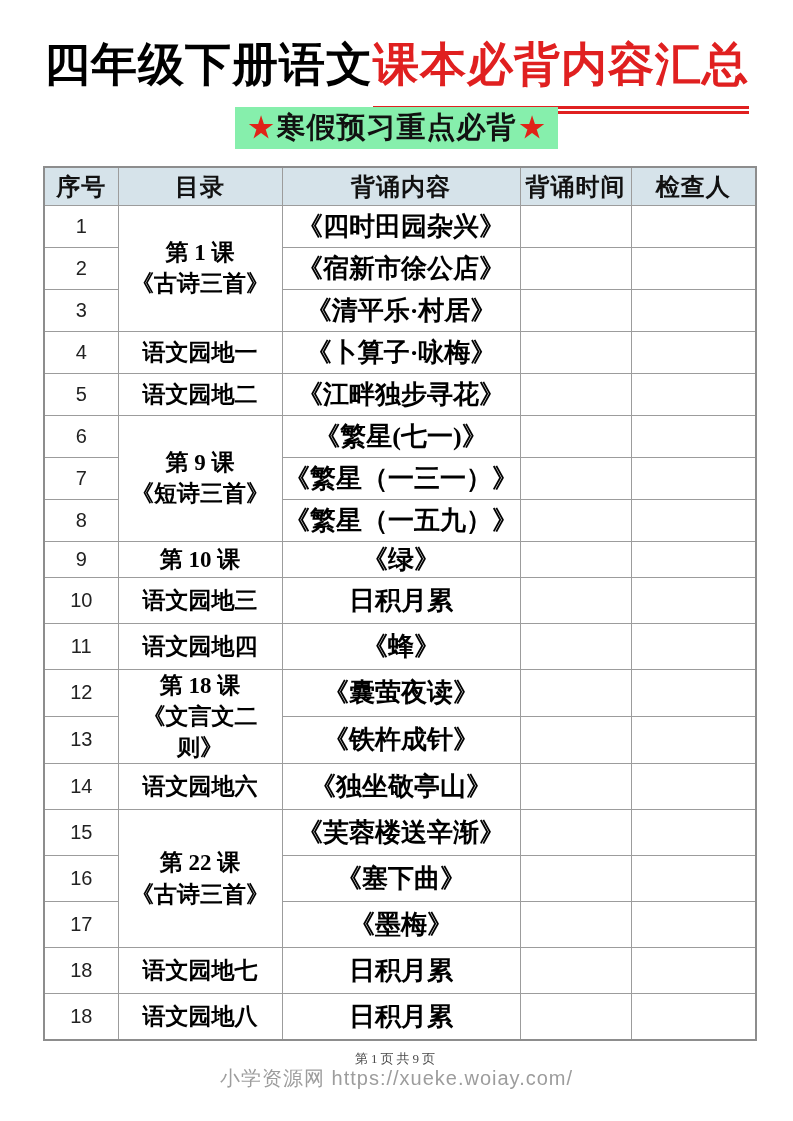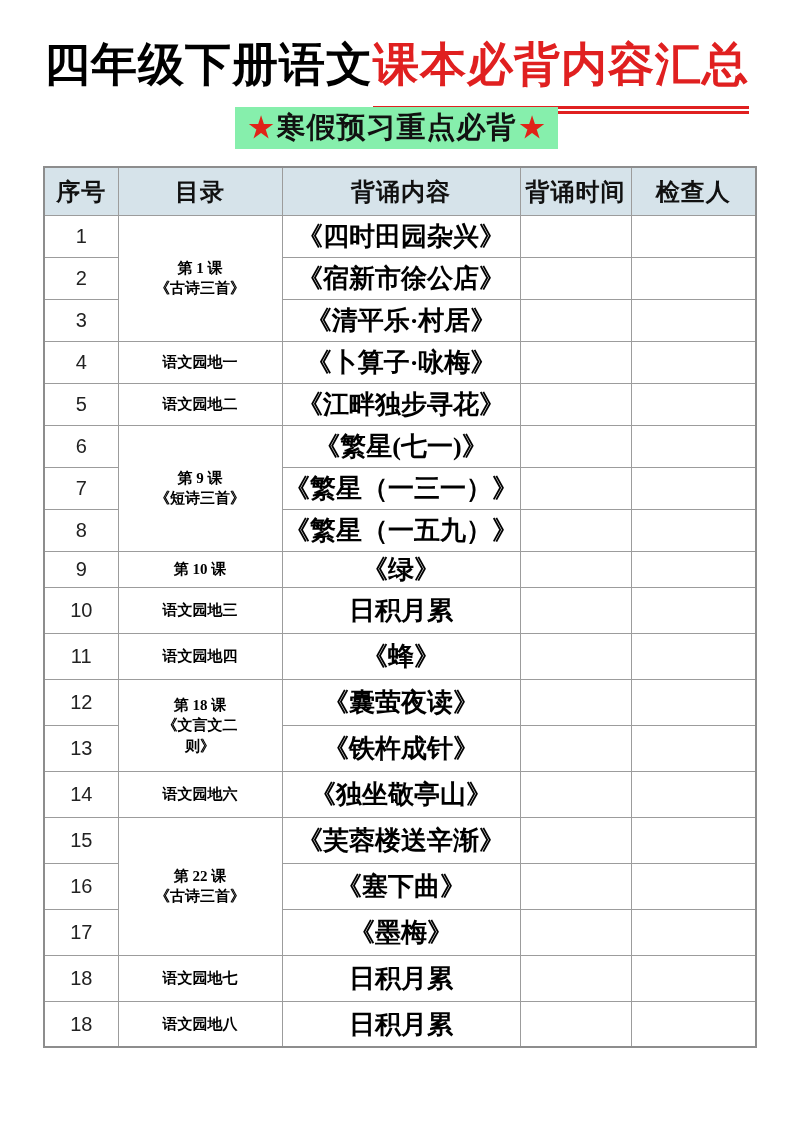--- a/index.html
+++ b/index.html
@@ -57,39 +57,39 @@
     text-align: center;
     vertical-align: middle;
     overflow: hidden;
   }
   col.c-num     { width: 74px; }
   col.c-catalog { width: 164px; }
   col.c-content { width: 238px; }
   col.c-time    { width: 111px; }
   col.c-checker { width: 125px; }
 
-  tr.head-row { height: 48px; background: #d6e3ea; }
+  tr.head-row { height: 38px; background: #d6e3ea; }
   tr.head-row th {
     font-size: 24px;
     font-weight: bold;
     color: #111;
     letter-spacing: 1px;
   }
   tr.r-std  { height: 42px; }
   tr.r-sm   { height: 32px; }
   tr.r-lg   { height: 46px; }
 
   td.num-cell {
     font-family: "Liberation Sans", sans-serif;
     font-size: 20px;
     font-weight: normal;
     color: #222;
   }
   td.catalog-cell {
-    font-size: 15px;
+    font-size: 23px;
     font-weight: bold;
     white-space: pre-line;
     line-height: 1.35;
     padding: 0 2px;
   }
   td.content-cell {
     font-size: 26px;
     font-weight: bold;
     white-space: nowrap;
   }
@@ -270,14 +270,18 @@
     <tr class="r-lg">
       <td class="num-cell">18</td>
       <td class="catalog-cell">语文园地八</td>
       <td class="content-cell">日积月累</td>
       <td class="blank-cell"></td>
       <td class="blank-cell"></td>
     </tr>
   </tbody>
     </table>
 
+  <div class="footer">
+    <div class="page-info">第1页共9页</div>
+    <div class="site-url">小学资源网 https://xueke.woiay.com/</div>
+  </div>
 
 </div>
 
 </body></html>

